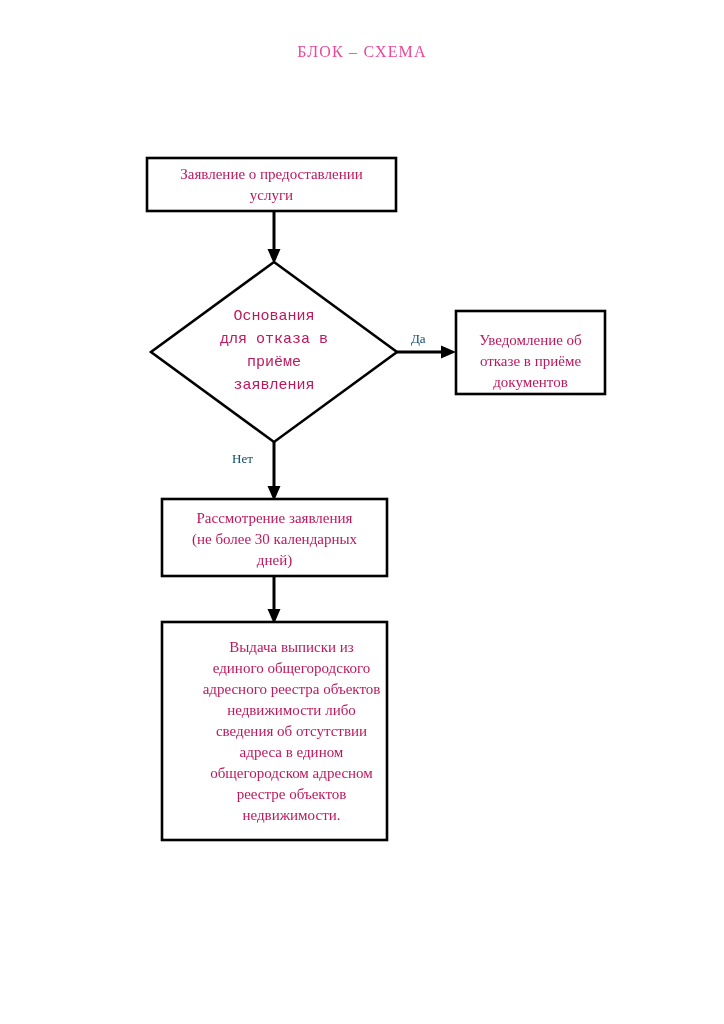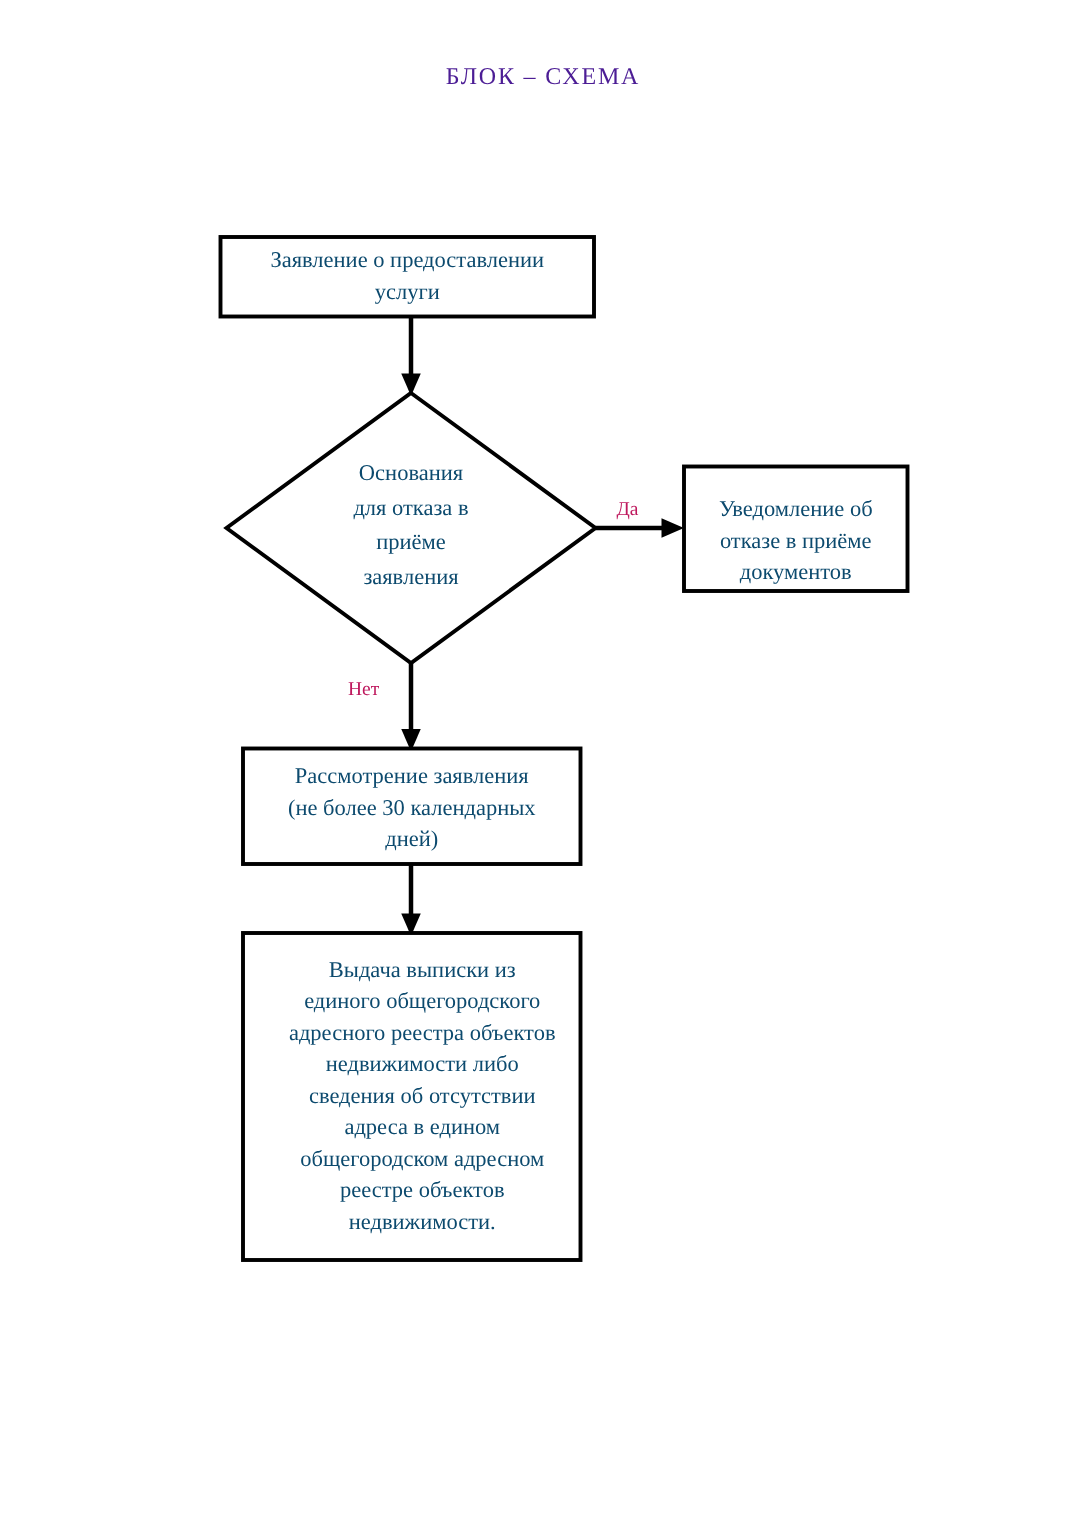--- a/index.html
+++ b/index.html
@@ -29,21 +29,21 @@
     left: 0;
     top: 40px;
     width: 724px;
     text-align: center;
   }
   .title-line {
     display: block;
     font-size: 16px;
     line-height: 23px;
     letter-spacing: 0.2px;
-    color: #4c1d95;
+    color: #ec4899;
     white-space: pre;
   }
   .title-line-1 { letter-spacing: 1.2px; }
 
   
   .flow-svg {
     position: absolute;
     left: 0;
     top: 0;
     width: 724px;
@@ -63,38 +63,38 @@
   .connector-head {
     fill: #000000;
   }
 
   
   .node-text {
     position: absolute;
     text-align: center;
     font-size: 15px;
     line-height: 21px;
-    color: #0c4a6e;
+    color: #be185d;
     white-space: pre-line;
     display: flex;
     align-items: center;
     justify-content: center;
   }
 
   #node-request-text   { left: 152px; top: 160px; width: 239px; height: 50px; }
-  #node-decision-text  { left: 184px; top: 301px; width: 180px; height: 100px; line-height: 23px; }
+  #node-decision-text  { left: 184px; top: 301px; width: 180px; height: 100px; line-height: 23px; font-family: Liberation Mono, monospace; }
   #node-refusal-text   { left: 460px; top: 313px; width: 141px; height: 96px; }
   #node-review-text    { left: 166px; top: 501px; width: 217px; height: 76px; }
-  #node-result-text    { left: 173px; top: 624px; width: 217px; height: 214px; }
+  #node-result-text    { left: 183px; top: 624px; width: 217px; height: 214px; }
 
   .edge-label {
     position: absolute;
     font-size: 13px;
     line-height: 17px;
-    color: #be185d;
+    color: #0c4a6e;
     white-space: nowrap;
   }
   #edge-label-yes { left: 411px; top: 330px; }
   #edge-label-no  { left: 232px; top: 450px; }
 </style>
 </head>
 <body>
 
 <div class="page">
 

